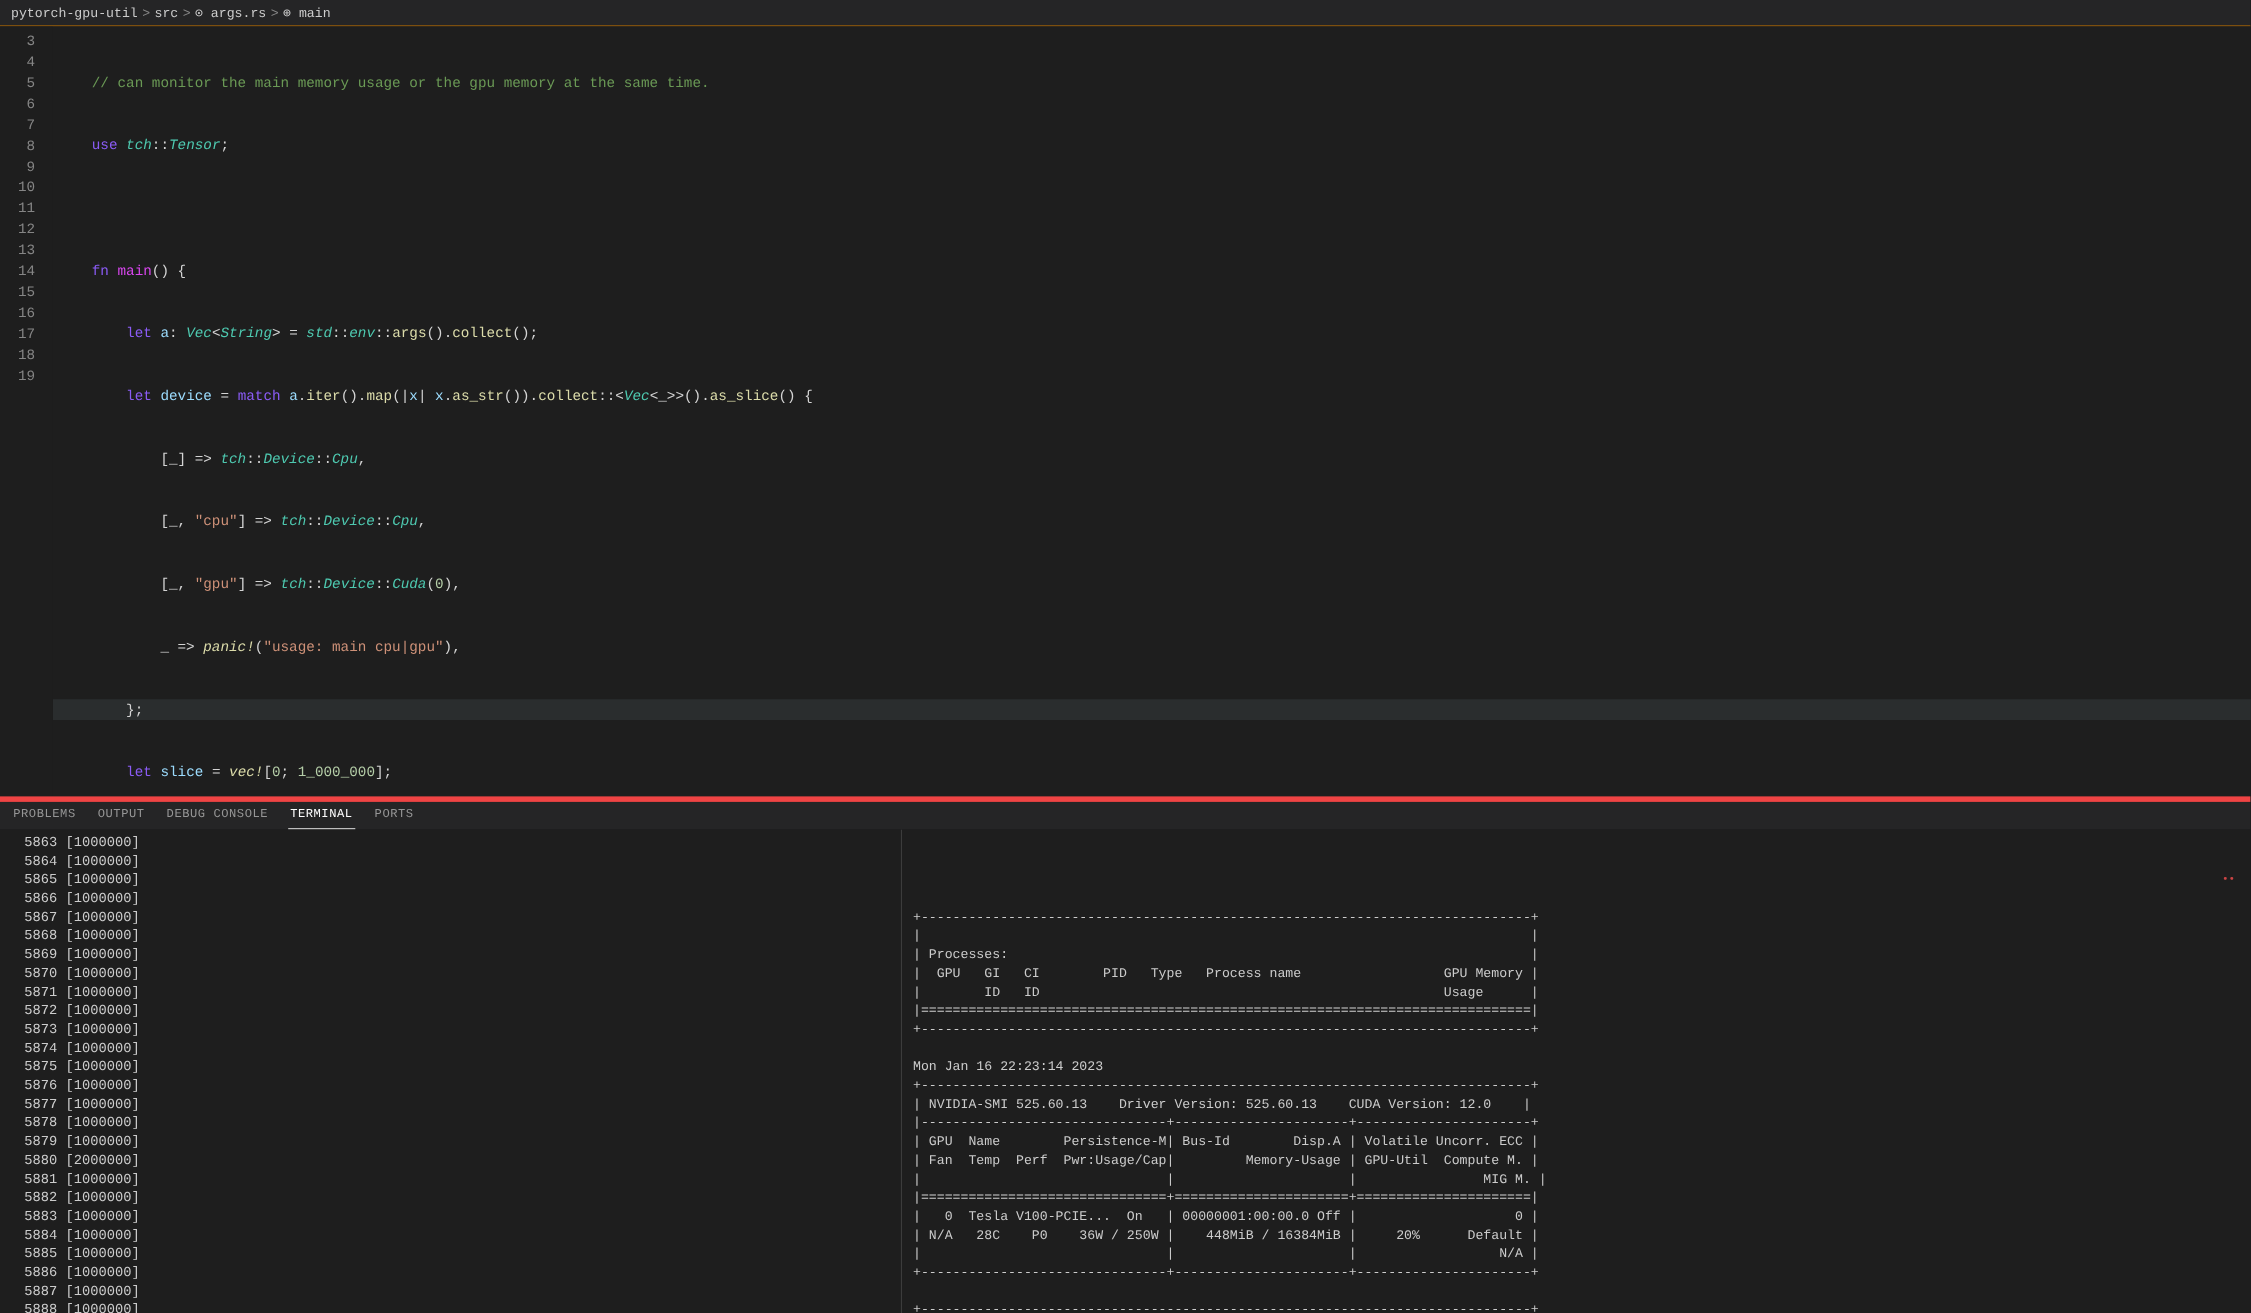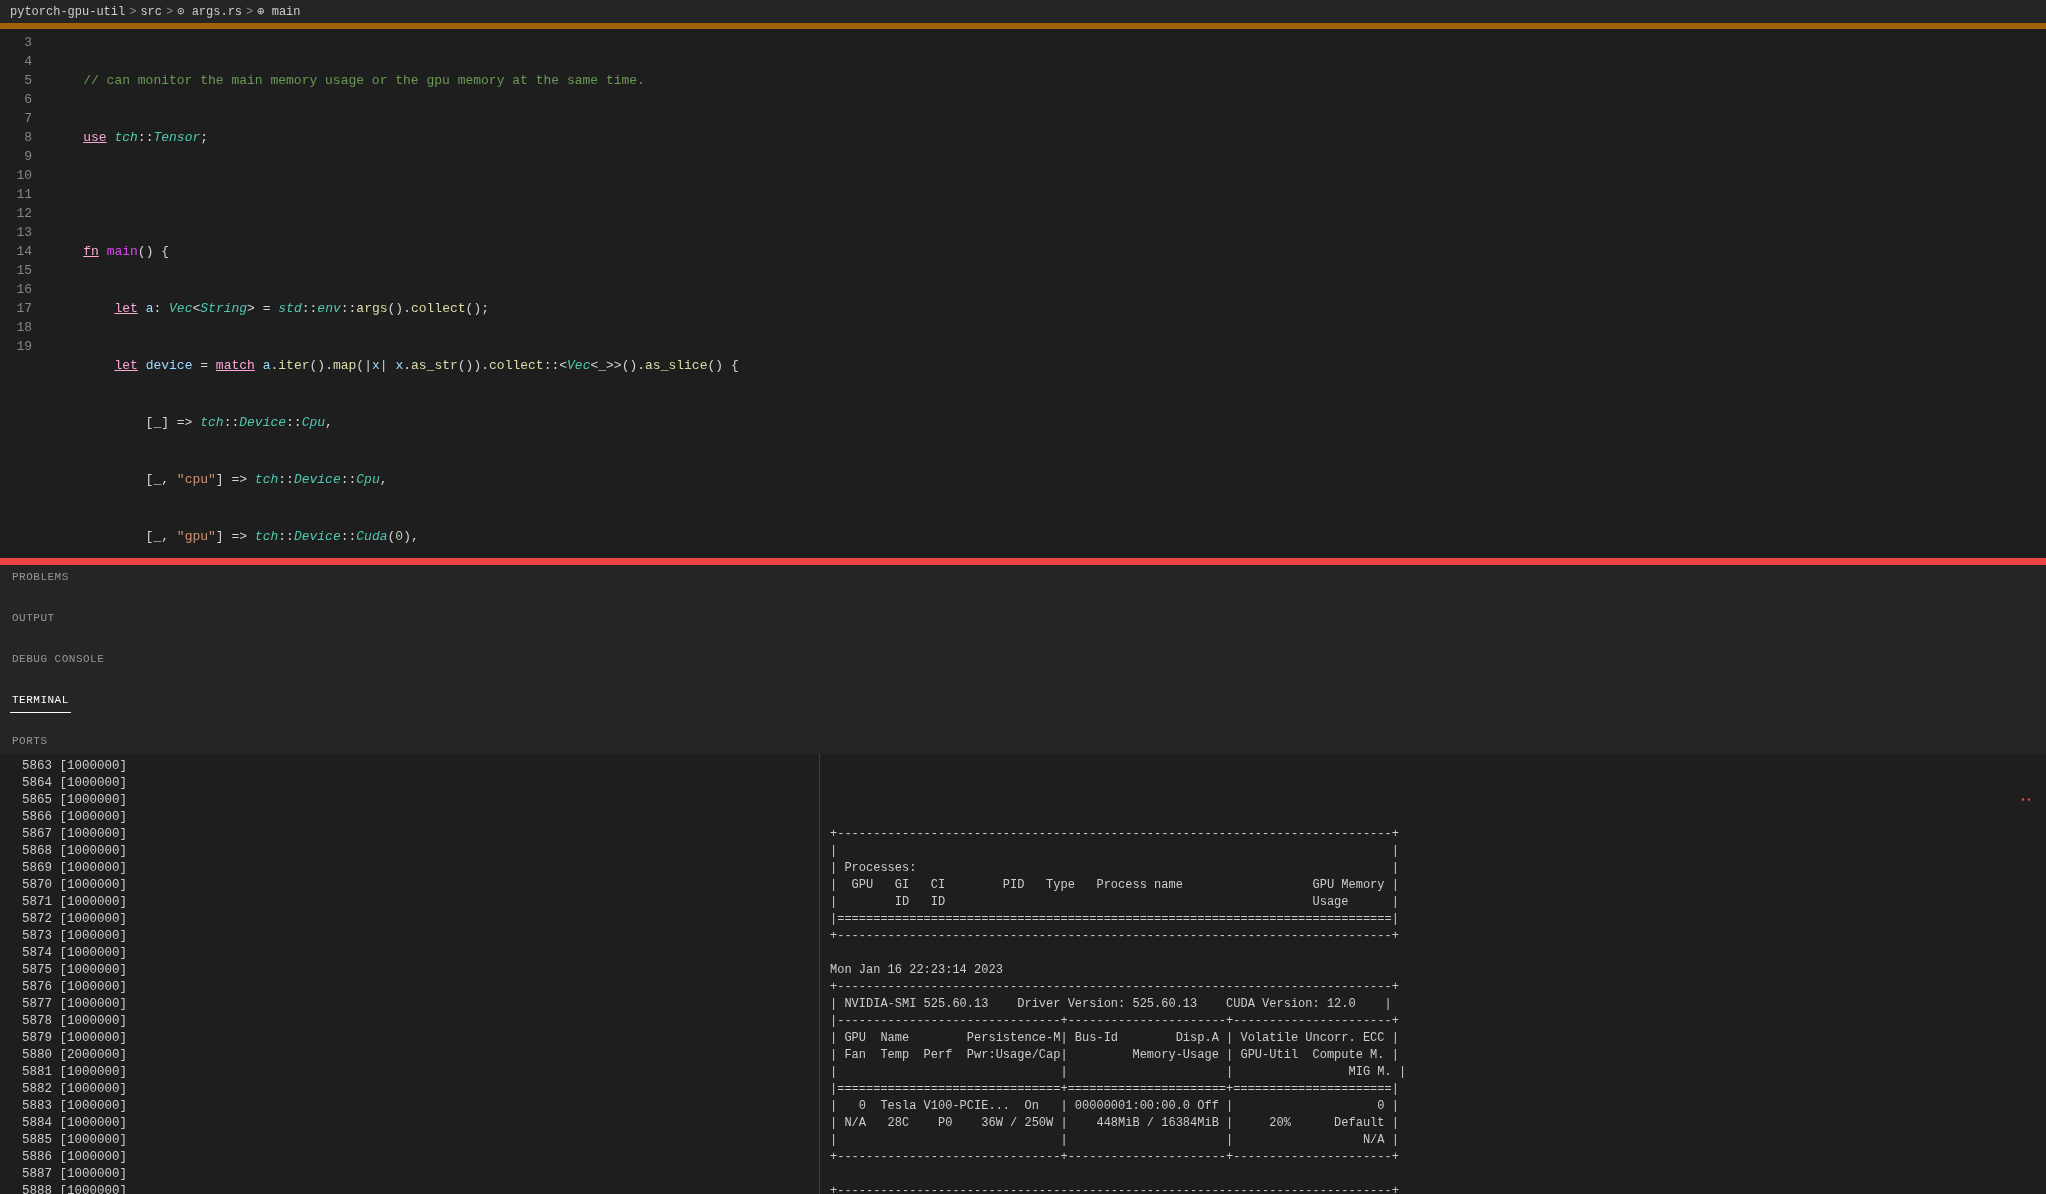--- a/index.html
+++ b/index.html
@@ -17,21 +17,21 @@
 
     
     .breadcrumb-bar {
       background: #252526;
       padding: 4px 10px;
       font-size: 12px;
       color: #cccccc;
       display: flex;
       align-items: center;
       gap: 4px;
-      border-bottom: 6px solid #a16207;
+      border-bottom: 1px solid #a16207;
       flex-shrink: 0;
     }
     .breadcrumb-sep { color: #888; }
 
     
     .editor-area {
       background: #1e1e1e;
       flex: 1;
       display: flex;
       overflow: hidden;
@@ -62,40 +62,39 @@
       display: block;
       height: 19px;
       padding-left: 4px;
     }
 
     .code-line.highlighted {
       background: #2a2d2e;
     }
 
     
-    .kw { color: #f9a8d4; text-decoration: underline; }
+    .kw { color: #8b5cf6; }
     .fn-name { color: #d946ef; }
     .type { color: #4ec9b0; font-style: italic; }
     .string { color: #ce9178; }
     .comment { color: #6a9955; }
     .number { color: #b5cea8; }
     .macro { color: #dcdcaa; font-style: italic; }
     .var { color: #9cdcfe; }
     .method { color: #dcdcaa; }
 
     
     .panel-tabs {
       background: #252526;
       display: flex;
-      align-items: flex-start;
-      border-top: 7px solid #ef4444;
+      align-items: center;
+      border-top: 5px solid #ef4444;
       flex-shrink: 0;
       padding: 0 10px;
       gap: 16px;
-      flex-direction: column;
     }
 
     .panel-tab {
       padding: 6px 2px;
       font-size: 11px;
       color: #969696;
       cursor: pointer;
       border-bottom: 1px solid transparent;
       text-transform: uppercase;
       letter-spacing: 0.5px;

